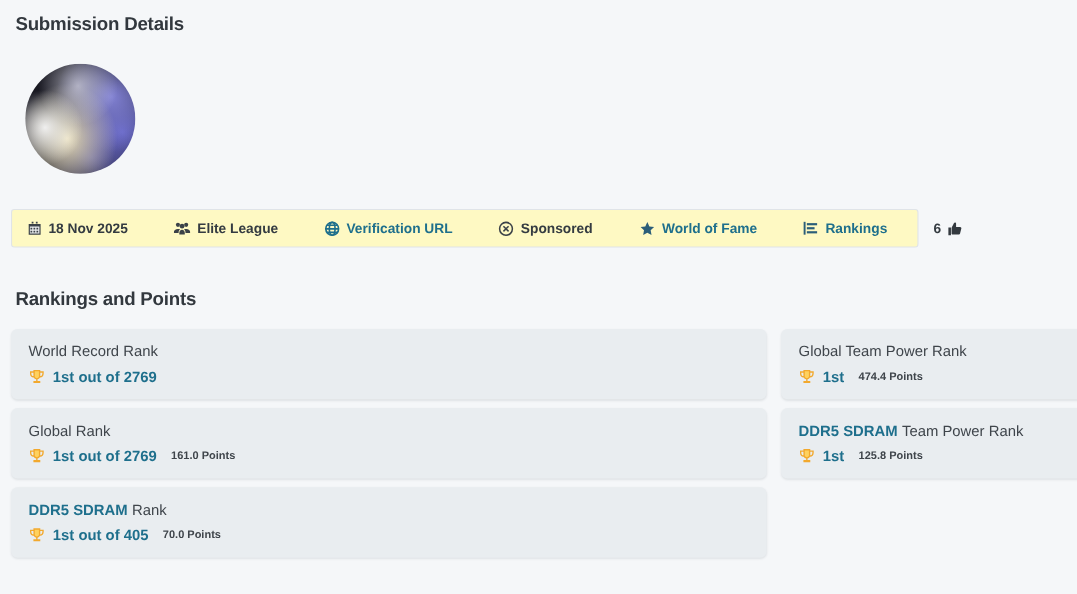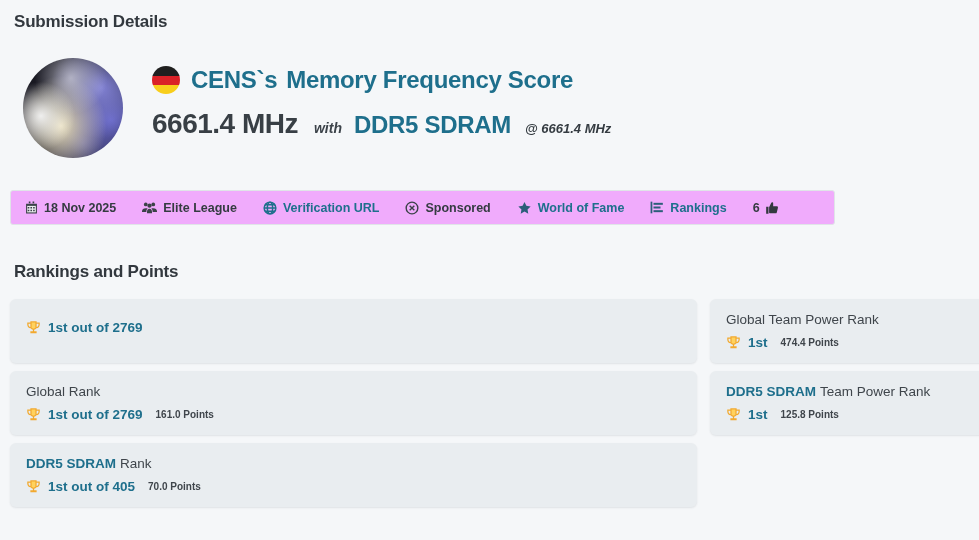--- a/index.html
+++ b/index.html
@@ -47,28 +47,28 @@
 
   .score-line { margin-top: 14px; display: flex; align-items: baseline; }
   .score-value { font-size: 28px; font-weight: 700; color: #383f45; letter-spacing: -0.5px; }
   .with-label { font-size: 14px; font-weight: 700; font-style: italic; color: #3c434a; margin: 0 12px 0 16px; }
   .hw-big-link { font-size: 24px; font-weight: 700; color: #1e6f8c; text-decoration: none; letter-spacing: -0.3px; cursor: pointer; }
   .at-score { font-size: 13px; font-weight: 700; font-style: italic; color: #343b41; margin-left: 14px; }
 
   
   .meta-bar {
     margin-top: 32px;
-    background: #f0abfc;
+    background: #fef9c3;
     border: 1px solid #e0e4e8;
     border-radius: 3px;
     height: 35px;
     display: flex;
     align-items: center;
     padding: 0 14px;
-    gap: 26px;
+    gap: 42px;
   }
   .meta-item { display: flex; align-items: center; gap: 6px; font-size: 12.5px; font-weight: 700; color: #343b41; white-space: nowrap; }
   .meta-item svg { display: block; }
   .meta-link { color: #1e6f8c; cursor: pointer; }
   .likes { display: flex; align-items: center; gap: 5px; font-size: 12.5px; font-weight: 700; color: #343b41; cursor: pointer; }
 
   
   .rankings-heading { margin-top: 37px; margin-left: 4px; }
   .cards-grid {
     margin-top: 17px;
@@ -97,34 +97,20 @@
 </style>
 </head>
 <body>
 
 <div class="page">
 
   <div class="section-heading">Submission Details</div>
 
   <div class="sub-header">
     <div class="avatar"></div>
-    <div class="header-text">
-      <div class="title-line">
-        <span class="flag"></span>
-        <span class="sub-title">
-          <span class="owner">CENS`s</span><span>Memory Frequency Score</span>
-        </span>
-      </div>
-      <div class="score-line">
-        <span class="score-value">6661.4 MHz</span>
-        <span class="with-label">with</span>
-        <a class="hw-big-link">DDR5 SDRAM</a>
-        <span class="at-score">@ 6661.4 MHz</span>
-      </div>
-    </div>
   </div>
 
   <div class="meta-bar">
     <span class="meta-item">
       <svg class="ic" width="13" height="13" viewBox="0 0 24 24" fill="#3b4248">
           <path d="M7 1h3v3H7zM14 1h3v3h-3zM2 5h20v18H2zm3 6h3v3H5zm5 0h3v3h-3zm5 0h3v3h-3zm-10 5h3v3H5zm5 0h3v3h-3z"></path>
           <path fill="#edeff1" d="M4 9h16v12H4z"></path>
           <path fill="#3b4248" d="M5 11h3v3H5zm5 0h3v3h-3zm5 0h3v3h-3zm-10 5h3v3H5zm5 0h3v3h-3zm5 0h3v3h-3z"></path>
         </svg>
       <span>18 Nov 2025</span>
@@ -175,20 +161,23 @@
         </svg>
     </span>
   </div>
 
   <div class="section-heading rankings-heading">Rankings and Points</div>
 
   <div class="cards-grid">
     <div class="col">
 
       <div class="card">
+        <div class="card-title">
+          <span>World Record Rank</span>
+        </div>
         <div class="card-row">
           <svg class="trophy" viewBox="0 0 24 24">
               <path fill="#f2a92e" d="M7 2h10v2h5v3.2C22 10.8 19.6 13 17 13h-.4A6.5 6.5 0 0 1 13 15.7V18h4v3H7v-3h4v-2.3A6.5 6.5 0 0 1 7.4 13H7c-2.6 0-5-2.2-5-5.8V4h5V2zm-3 4v1.2C4 9.6 5.4 11 7 11V6H4zm16 0h-3v5c1.6 0 3-1.4 3-3.8V6z"></path>
               <path fill="#ffd25e" d="M9 4h6v7.5A3.5 3.5 0 0 1 12 14a3.5 3.5 0 0 1-3-2.5z"></path>
             </svg>
           <a class="rank-link">1st out of 2769</a>
 
         </div>
       </div>
 

